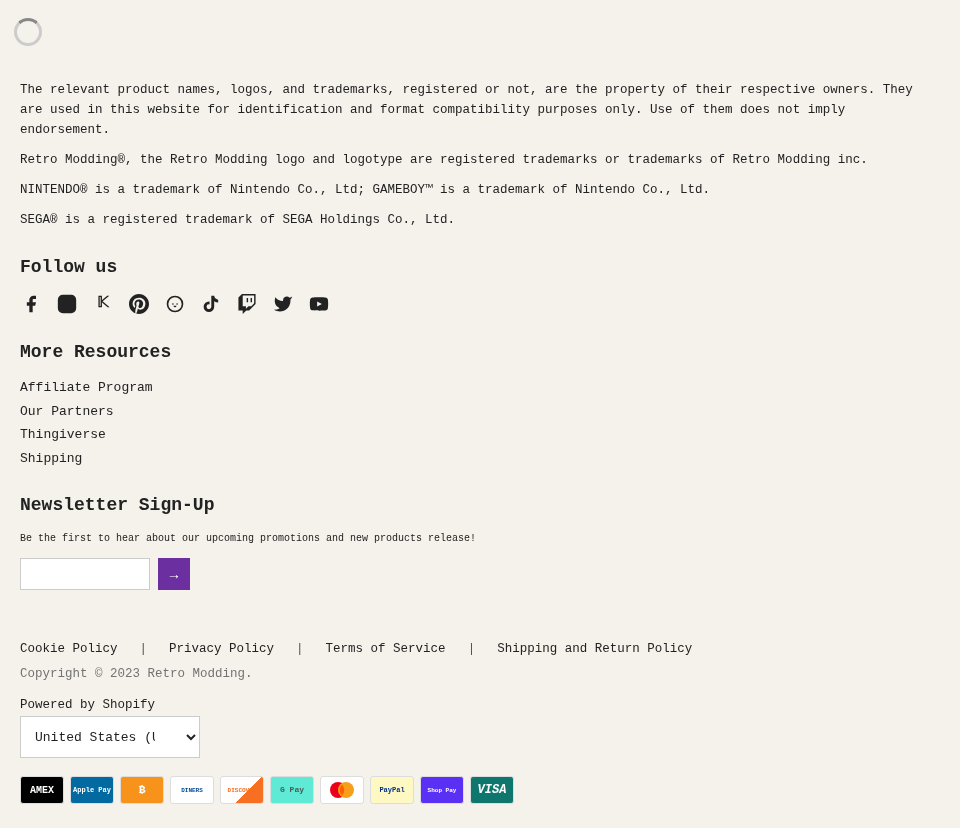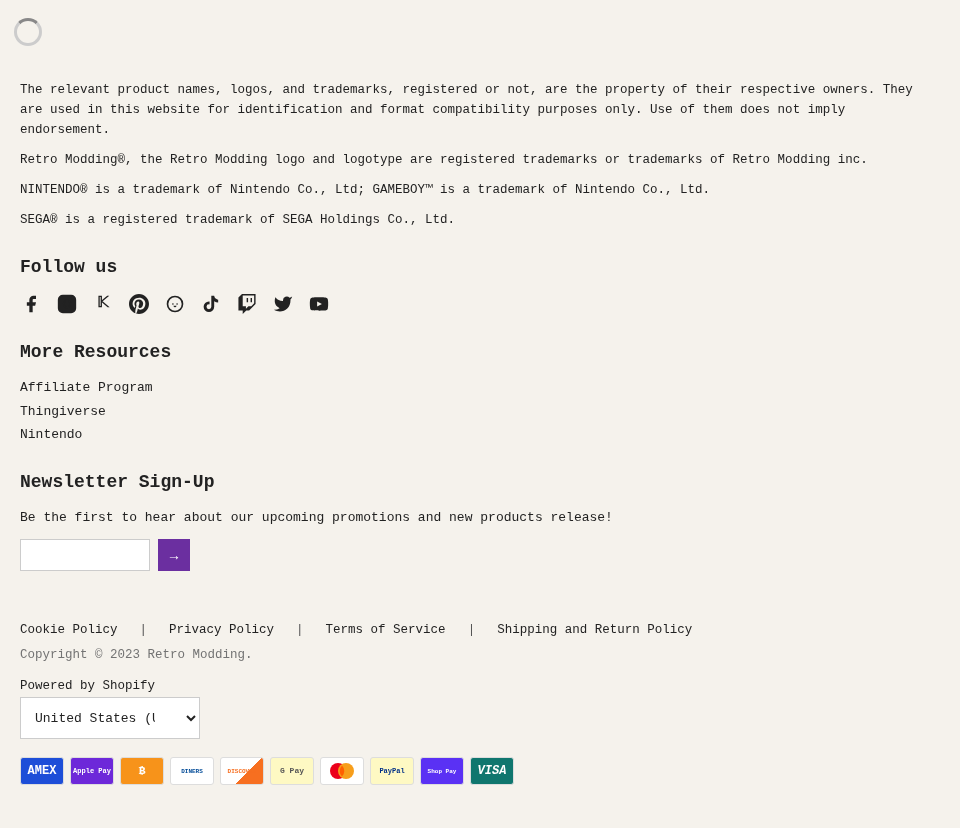--- a/index.html
+++ b/index.html
@@ -63,21 +63,21 @@
     }
     .more-resources-list li {
       margin-bottom: 4px;
     }
     .more-resources-list li a {
       color: #222;
       text-decoration: none;
       font-size: 13px;
     }
     .newsletter-desc {
-      font-size: 13px;
+      font-size: 10px;
       margin-bottom: 12px;
       color: #222;
     }
     .newsletter-form {
       display: flex;
       gap: 8px;
       align-items: center;
       margin-bottom: 30px;
     }
     .newsletter-input {
@@ -167,26 +167,26 @@
       border-radius: 3px;
       background: #fff;
       display: flex;
       align-items: center;
       justify-content: center;
       font-size: 9px;
       font-weight: bold;
       color: #333;
       overflow: hidden;
     }
-    .payment-icon.amex { background: #1d4ed8; color: #fff; font-size: 12px; }
-    .payment-icon.apple-pay { background: #6d28d9; color: #fff; font-size: 8px; }
+    .payment-icon.amex { background: #000000; color: #fff; font-size: 10px; }
+    .payment-icon.apple-pay { background: #0369a1; color: #fff; font-size: 8px; }
     .payment-icon.bitcoin { background: #f7931a; color: #fff; font-size: 11px; }
     .payment-icon.diners { background: #fff; color: #004a97; font-size: 7px; }
     .payment-icon.discover { background: linear-gradient(135deg, #fff 60%, #f76f20 60%); font-size: 7px; }
-    .payment-icon.google-pay { background: #fef9c3; font-size: 8px; color: #555; }
+    .payment-icon.google-pay { background: #5eead4; font-size: 8px; color: #555; }
     .payment-icon.mastercard { position: relative; overflow: hidden; }
     .payment-icon.paypal { background: #fef9c3; font-size: 8px; }
     .payment-icon.shopify-pay { background: #5a31f4; color: #fff; font-size: 7px; }
     .payment-icon.visa { background: #0f766e; color: #fff; font-size: 11px; letter-spacing: 0; }
 
     
     .svg-icon {
       width: 20px;
       height: 20px;
       fill: currentColor;
@@ -261,24 +261,27 @@
         </svg>
     </span>
   </div>
 
   <h3 class="section-title">More Resources</h3>
   <ul class="more-resources-list">
     <li>
       <a href="#">Affiliate Program</a>
     </li>
     <li>
+      <a href="#">Our Partners</a>
+    </li>
+    <li>
       <a href="#">Thingiverse</a>
     </li>
     <li>
-      <a href="#">Nintendo</a>
+      <a href="#">Shipping</a>
     </li>
   </ul>
 
   <h3 class="section-title">Newsletter Sign-Up</h3>
   <p class="newsletter-desc">Be the first to hear about our upcoming promotions and new products release!</p>
   <div class="newsletter-form">
     <input class="newsletter-input" type="email" style="">
     <button class="newsletter-submit" aria-label="Submit"></button>
   </div>
 

